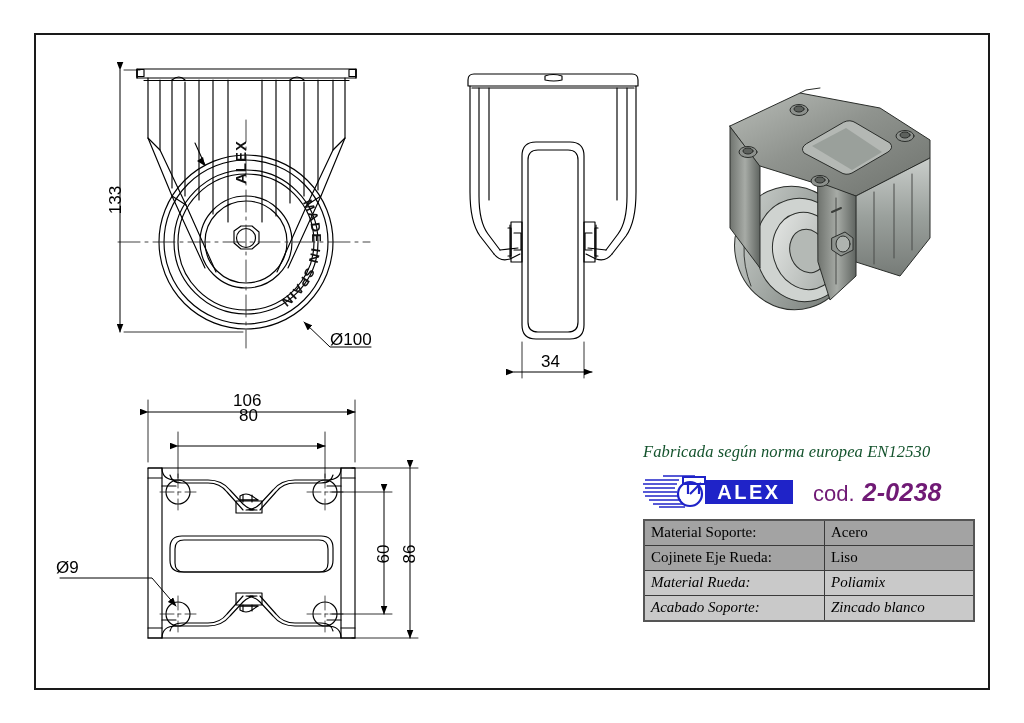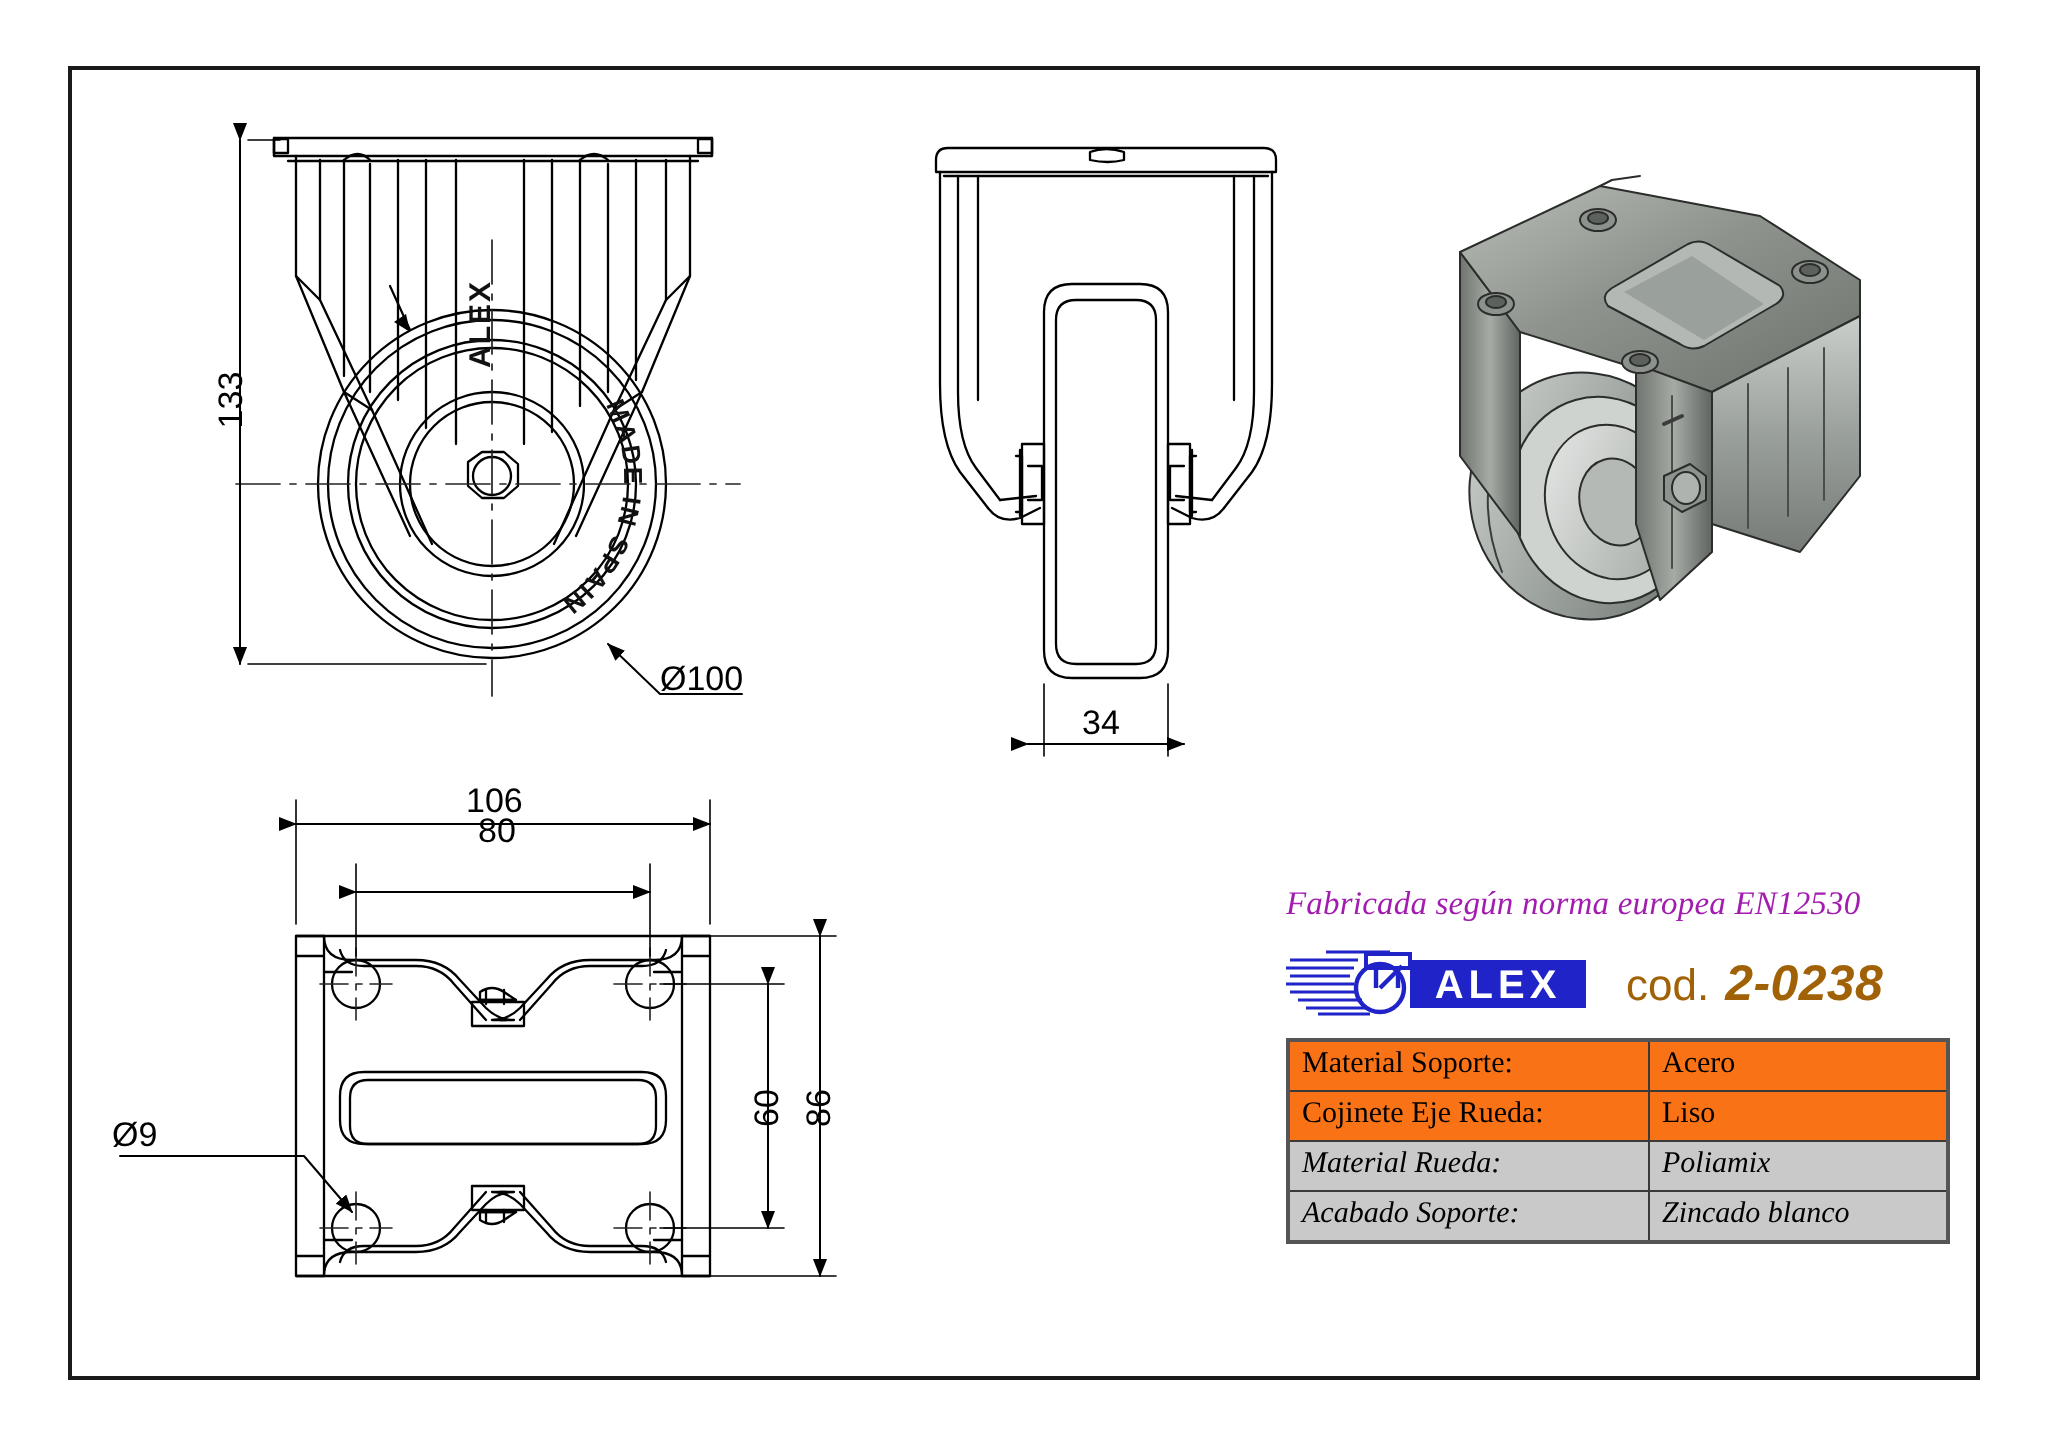--- a/index.html
+++ b/index.html
@@ -42,60 +42,60 @@
   .infoPanel {
     position: absolute;
     left: 643px;
     top: 443px;
     width: 335px;
   }
   .normText {
     font-family: "Liberation Serif", serif;
     font-style: italic;
     font-size: 16.5px;
-    color: #a21caf;
+    color: #14532d;
     letter-spacing: .1px;
     white-space: nowrap;
     line-height: 1.1;
   }
   .brandRow {
     display: flex;
     align-items: center;
     margin-top: 13px;
     height: 36px;
   }
   .logo {
     position: relative;
     width: 152px;
     height: 36px;
     flex: 0 0 auto;
   }
   .codeText {
     font-family: "Liberation Sans", sans-serif;
     font-size: 22px;
-    color: #a16207;
+    color: #701a75;
     margin-left: 18px;
     white-space: nowrap;
     display: flex;
     align-items: baseline;
   }
   .codeText .codLbl { font-weight: 400; }
   .codeText .codVal {
     font-weight: bold;
     font-style: italic;
     font-size: 25px;
     margin-left: 8px;
     letter-spacing: .2px;
   }
   table.specs {
     margin-top: 9px;
     border-collapse: collapse;
     width: 332px;
     border: 2px solid #555;
-    background: #f97316;
+    background: #a3a3a3;
     table-layout: fixed;
   }
   table.specs td {
     border: 1px solid #3a3a3a;
     font-family: "Liberation Serif", serif;
     font-size: 15px;
     padding: 1px 5px 2px 6px;
     height: 21px;
     line-height: 1.05;
     color: #000;

